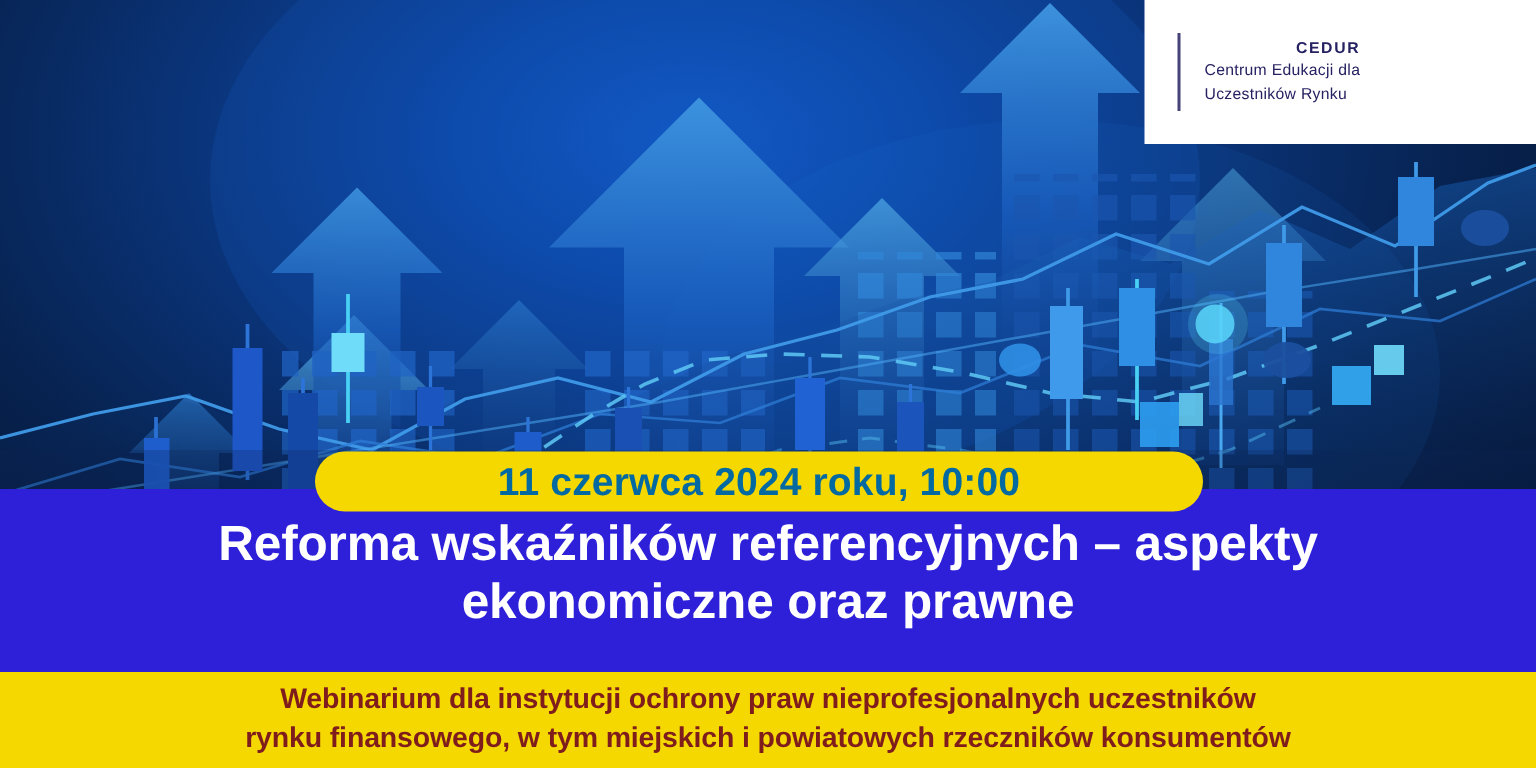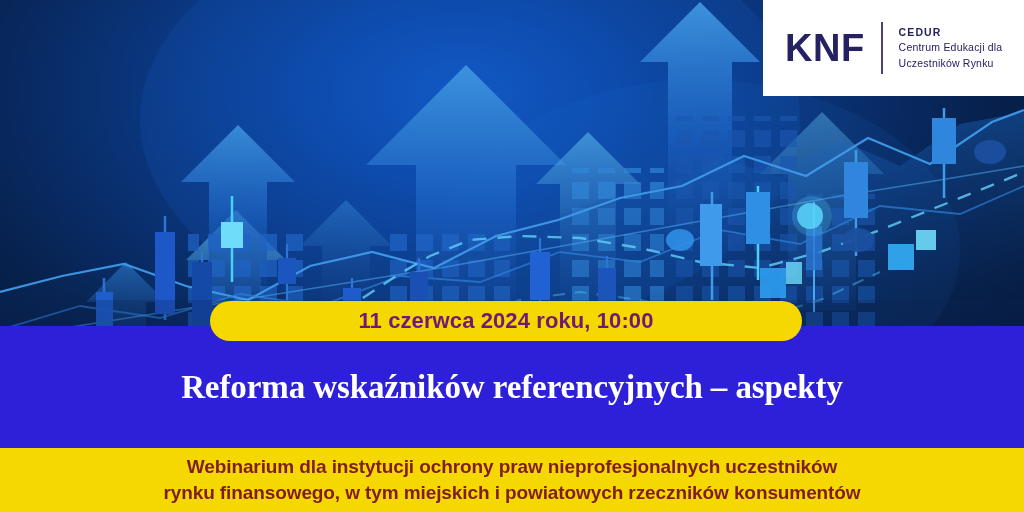--- a/index.html
+++ b/index.html
@@ -24,43 +24,43 @@
   }
   .knf-mark{
     font-family:"Liberation Sans", sans-serif;
     font-weight:700;font-size:38px;letter-spacing:0.5px;
     color:#262262;line-height:1;
   }
   .logo-divider{width:2px;height:52px;background:#262262;opacity:.85;}
   .logo-text{display:flex;flex-direction:column;justify-content:center;}
   .logo-text .cedur{
     font-size:10.5px;font-weight:700;letter-spacing:1.1px;
-    color:#262262;line-height:1.45;
+    color:#262262;line-height:1.45;text-align:right;
   }
   .logo-text .full{
     font-size:10.5px;font-weight:400;letter-spacing:.2px;
     color:#262262;line-height:1.45;white-space:nowrap;
   }
   
   #date-badge{
     position:absolute;left:210px;top:301px;width:592px;height:40px;
     background:#f5d800;border-radius:20px;
     display:flex;align-items:center;justify-content:center;
     z-index:6;
   }
   #date-badge .txt{
-    color:#701a75;font-size:22px;font-weight:700;line-height:1;
+    color:#0369a1;font-size:26px;font-weight:700;line-height:1;
     white-space:nowrap;letter-spacing:.1px;
   }
   
   #title-band{
     position:absolute;left:0;top:326px;width:1024px;height:122px;
     background:#2d20d8;z-index:4;
     display:flex;align-items:flex-end;justify-content:center;
-    box-sizing:border-box;padding-bottom:20px;font-family:Liberation Serif, serif;
+    box-sizing:border-box;padding-bottom:6px;
   }
   #title-text{
     color:#ffffff;font-size:33px;font-weight:700;line-height:1.16;
     text-align:center;width:960px;letter-spacing:-0.1px;
   }
   #title-text .l2{display:block;}
   
   #footer-band{
     position:absolute;left:0;top:448px;width:1024px;height:64px;
     background:#f5d800;z-index:5;
@@ -228,36 +228,36 @@
     <ellipse cx="990" cy="152" rx="16" ry="12" fill="#1b4f9e" opacity="0.95"></ellipse>
     <ellipse cx="858" cy="240" rx="16" ry="12" fill="#1b4f9e" opacity="0.95"></ellipse>
     <ellipse cx="680" cy="240" rx="14" ry="11" fill="#2f8fe4" opacity="0.9"></ellipse>
     <circle cx="810" cy="216" r="13" fill="#59d6fa" opacity="0.85"></circle>
     <circle cx="812" cy="216" r="20" fill="#59d6fa" opacity="0.22"></circle>
 
     <rect x="0" y="300" width="1024" height="30" fill="#0a2555" opacity="0.25"></rect>
   </svg>
 
   <div id="logo-box">
-    <div class="knf-mark">KNF</div>
     <div class="logo-divider"></div>
     <div class="logo-text">
       <div class="cedur">CEDUR</div>
       <div class="full">Centrum Edukacji dla</div>
       <div class="full">Uczestników Rynku</div>
     </div>
   </div>
 
   <div id="date-badge">
     <span class="txt">11 czerwca 2024 roku, 10:00</span>
   </div>
 
   <div id="title-band">
     <h1 id="title-text">
       <span>Reforma wskaźników referencyjnych – aspekty</span>
+      <span class="l2">ekonomiczne oraz prawne</span>
     </h1>
   </div>
 
   <div id="footer-band">
     <div id="footer-text">
       <span>Webinarium dla instytucji ochrony praw nieprofesjonalnych uczestników</span>
       <span class="l2">rynku finansowego, w tym miejskich i powiatowych rzeczników konsumentów</span>
     </div>
   </div>
 

